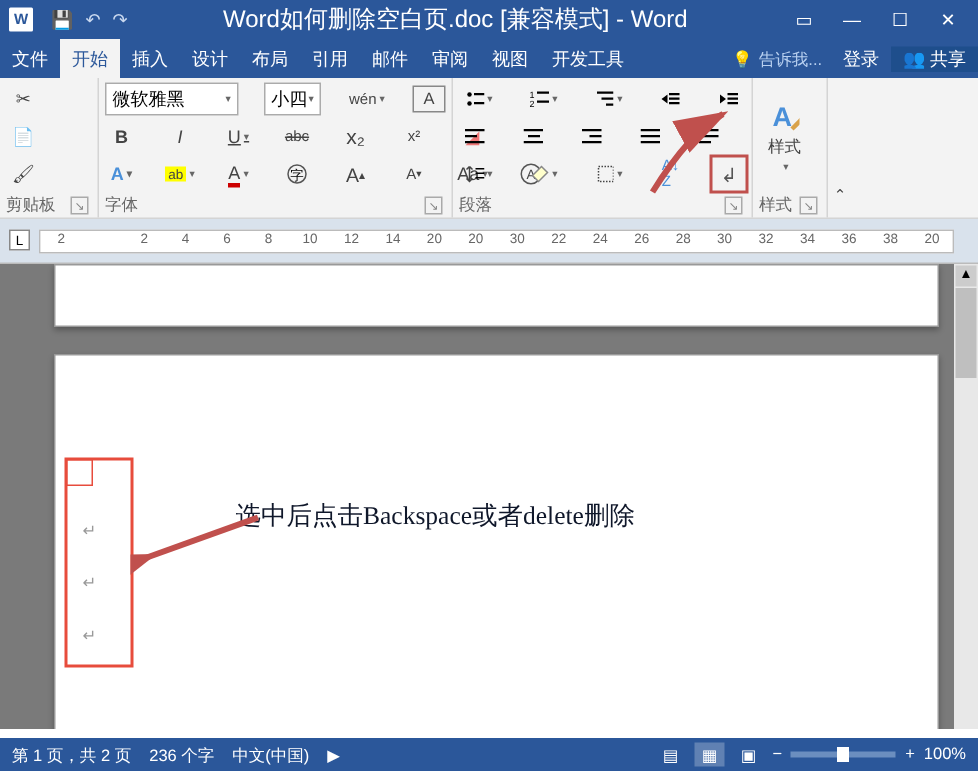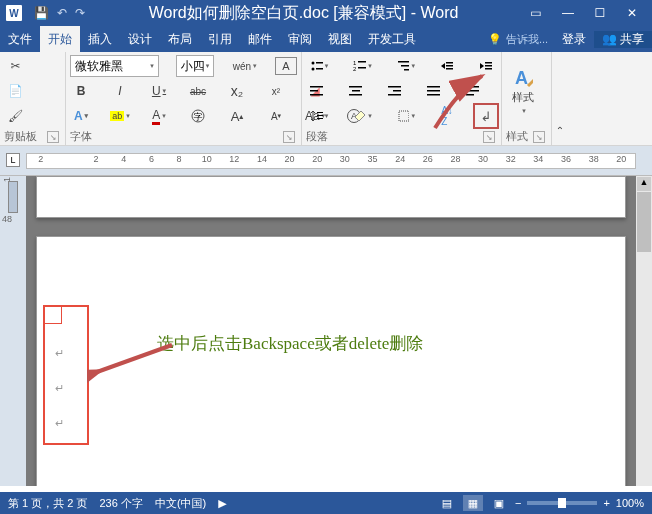--- a/index.html
+++ b/index.html
@@ -35,21 +35,21 @@
 .hruler .fill{position:absolute;left:0;right:0;top:0;bottom:0;background:#fff;}
 .hruler .nums{position:absolute;left:0;right:0;top:0;display:flex;font-size:9px;color:#666;}
 .hruler .nums span{width:30px;text-align:center;}
 .doc-area{background:#7a7a7a;height:310px;position:relative;overflow:hidden;}
 .vruler{position:absolute;left:0;top:0;width:26px;height:100%;background:#d9e2ec;}
 .vruler .scale{position:absolute;left:8px;top:5px;width:10px;height:32px;background:#b7c5d6;border:1px solid #888;}
 .page1{position:absolute;left:36px;top:0;width:590px;height:42px;background:#fff;border:1px solid #999;box-shadow:0 2px 4px rgba(0,0,0,.3);}
 .page2{position:absolute;left:36px;top:60;top:60px;width:590px;height:260px;background:#fff;border:1px solid #999;box-shadow:0 2px 4px rgba(0,0,0,.3);}
 .redbox{position:absolute;border:2px solid #e74c3c;}
 .para-mark{font-size:11px;color:#999;font-family:serif;}
-.annotation{position:absolute;color:#4d7c0f;font-size:17px;font-family:SimSun,serif;}
+.annotation{position:absolute;color:#0f172a;font-size:17px;font-family:SimSun,serif;}
 .statusbar{position:absolute;bottom:0;left:0;right:0;height:22px;background:#2b579a;display:flex;align-items:center;color:#fff;font-size:11px;padding:0 8px;gap:12px;}
 .statusbar .right{margin-left:auto;display:flex;align-items:center;gap:6px;}
 .view-btn{width:20px;height:16px;display:flex;align-items:center;justify-content:center;cursor:pointer;}
 .zoom-slider{width:70px;height:4px;background:#6b8ebf;position:relative;}
 .zoom-slider .thumb{position:absolute;left:50%;top:-3px;width:8px;height:10px;background:#fff;transform:translateX(-50%);}
 svg{display:block;}
 .hl-btn{position:relative;outline:2px solid #c0504d;}
 </style>
 </head>
 <body>
@@ -331,40 +331,35 @@
         <span>2</span>
         <span>4</span>
         <span>6</span>
         <span>8</span>
         <span>10</span>
         <span>12</span>
         <span>14</span>
         <span>20</span>
         <span>20</span>
         <span>30</span>
-        <span>35</span>
+        <span>22</span>
         <span>24</span>
         <span>26</span>
         <span>28</span>
         <span>30</span>
         <span>32</span>
         <span>34</span>
         <span>36</span>
         <span>38</span>
         <span>20</span>
       </div>
   </div>
 </div>
 
 <div class="doc-area">
-  <div class="vruler">
-    <div style="position:absolute;left:2px;top:6px;font-size:9px;color:#666;transform:rotate(-90deg);transform-origin:left top"><span>1</span></div>
-    <div class="scale"></div>
-    <div style="position:absolute;left:2px;top:38px;font-size:9px;color:#666"><span>48</span></div>
-  </div>
   <div style="position:absolute;right:0;top:0;width:16px;height:100%;background:#e8e8e8">
     <div style="width:14px;height:14px;margin:1px;background:#ccc;font-size:9px;text-align:center">▲</div>
     <div style="width:14px;height:60px;margin:1px;background:#bfbfbf"></div>
   </div>
 
   <div class="page1"></div>
   <div class="page2">
     <div class="redbox" style="left:6px;top:68px;width:46px;height:140px"></div>
     <div class="redbox" style="left:7px;top:69px;width:18px;height:18px;border-width:1px"></div>
     <div class="para-mark" style="position:absolute;left:18px;top:110px">↵</div>

